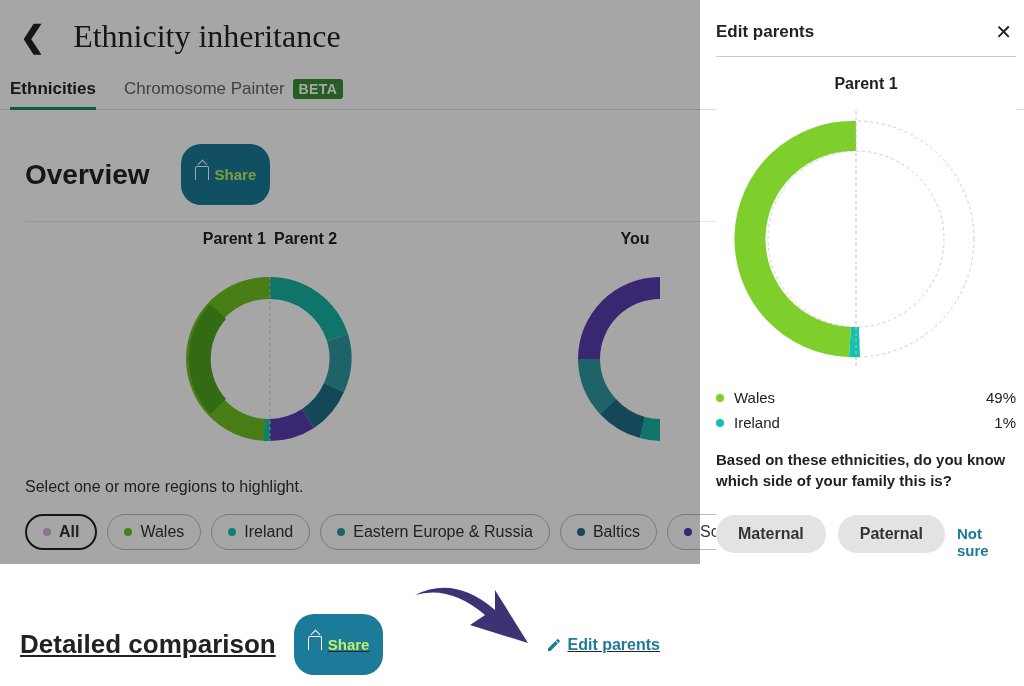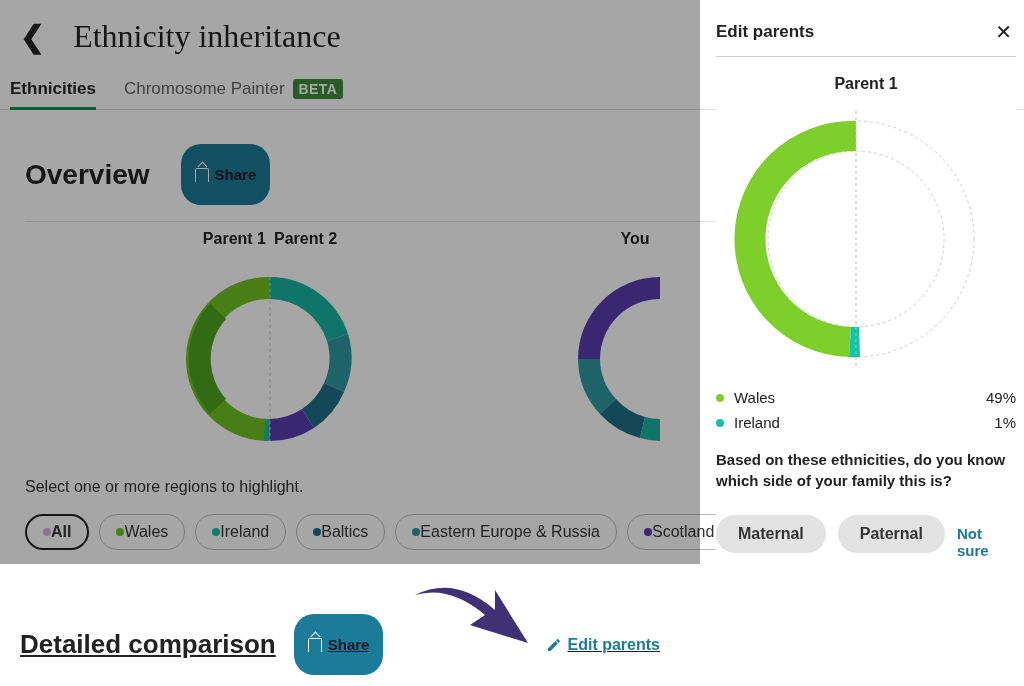--- a/index.html
+++ b/index.html
@@ -14,34 +14,34 @@
   .tabs { display:flex; gap:28px; padding:24px 10px 0 10px; border-bottom:1px solid #ddd; }
   .tab { padding:0 0 10px 0; font-size:17px; color:#666; position:relative; cursor:pointer; display:flex; align-items:center; gap:8px; }
   .tab.active { color:#222; font-weight:600; }
   .tab.active::after { content:""; position:absolute; left:0; right:0; bottom:-1px; height:3px; background:#138d58; }
   .beta { background:#3a8f3a; color:#fff; font-size:14px; font-weight:700; padding:2px 6px; border-radius:3px; letter-spacing:0.4px; }
 
   .card { margin:14px 5px 0 5px; padding:20px; }
 
   .overview-head { display:flex; align-items:center; gap:31px; }
   .overview-title { font-size:28px; font-weight:700; }
-  .share-btn { background:#1b7b99; color:#0f172a; border:none; border-radius:20px; padding:22px 14px; font-size:15px; font-weight:600; display:inline-flex; align-items:center; gap:6px; cursor:pointer; }
+  .share-btn { background:#1b7b99; color:#bef264; border:none; border-radius:20px; padding:22px 14px; font-size:15px; font-weight:600; display:inline-flex; gap:6px; cursor:pointer; }
   .share-icon { width:14px; height:14px; border:1.8px solid #fff; border-bottom:none; border-radius:2px 2px 0 0; position:relative; }
   .share-icon::after { content:""; position:absolute; left:3px; top:-6px; width:6px; height:6px; border-top:1.8px solid #fff; border-right:1.8px solid #fff; transform:rotate(-45deg); }
 
   .rule { border:none; border-top:1px solid #e6e6e6; margin:16px 0 8px 0; }
 
   .chart-row { display:flex; gap:80px; padding-left:140px; }
   .chart-col { text-align:center; }
   .chart-labels { display:flex; justify-content:center; gap:8px; font-weight:700; font-size:16px; margin-bottom:6px; }
 
   .instruct { font-size:16px; color:#333; margin:10px 0 18px 0; }
 
   .chips { display:flex; gap:10px; flex-wrap:wrap; }
-  .chip { border:1.2px solid #bbb; border-radius:22px; padding:7px 16px; font-size:16px; color:#333; display:inline-flex; align-items:center; gap:0; cursor:pointer; background:#fff; }
+  .chip { border:1.2px solid #bbb; border-radius:22px; padding:7px 16px; font-size:16px; color:#333; display:inline-flex; align-items:center; gap:8px; cursor:pointer; background:#fff; }
   .chip.selected { border:2px solid #222; font-weight:600; }
   .dot { width:8px; height:8px; border-radius:50%; }
 
   .dim-overlay { position:absolute; left:0; top:0; width:700px; height:564px; background:rgba(0,0,0,0.35); }
 
   .detailed { position:absolute; left:0; top:596px; width:680px; padding:18px 20px; background:#fff; display:flex; align-items:center; gap:18px;text-decoration:underline; }
   .detailed-title { font-size:26px; font-weight:700; }
 
   .edit-link { margin-left:auto; color:#1b7b99; font-size:16px; font-weight:600; display:inline-flex; align-items:center; gap:6px; cursor:pointer; }
 
@@ -141,26 +141,26 @@
         </div>
       <div class="chip">
           <span class="dot" style="background:#71c222"></span>
           <span>Wales</span>
         </div>
       <div class="chip">
           <span class="dot" style="background:#15c2ad"></span>
           <span>Ireland</span>
         </div>
       <div class="chip">
+          <span class="dot" style="background:#2f98a0"></span>
+          <span>Eastern Europe &amp; Russia</span>
+        </div>
+      <div class="chip">
           <span class="dot" style="background:#1f6e88"></span>
           <span>Baltics</span>
-        </div>
-      <div class="chip">
-          <span class="dot" style="background:#2f98a0"></span>
-          <span>Eastern Europe &amp; Russia</span>
         </div>
       <div class="chip">
           <span class="dot" style="background:#5a3db0"></span>
           <span>Scotland</span>
         </div>
     </div>
   </div>
 
   <div class="dim-overlay"></div>
 

